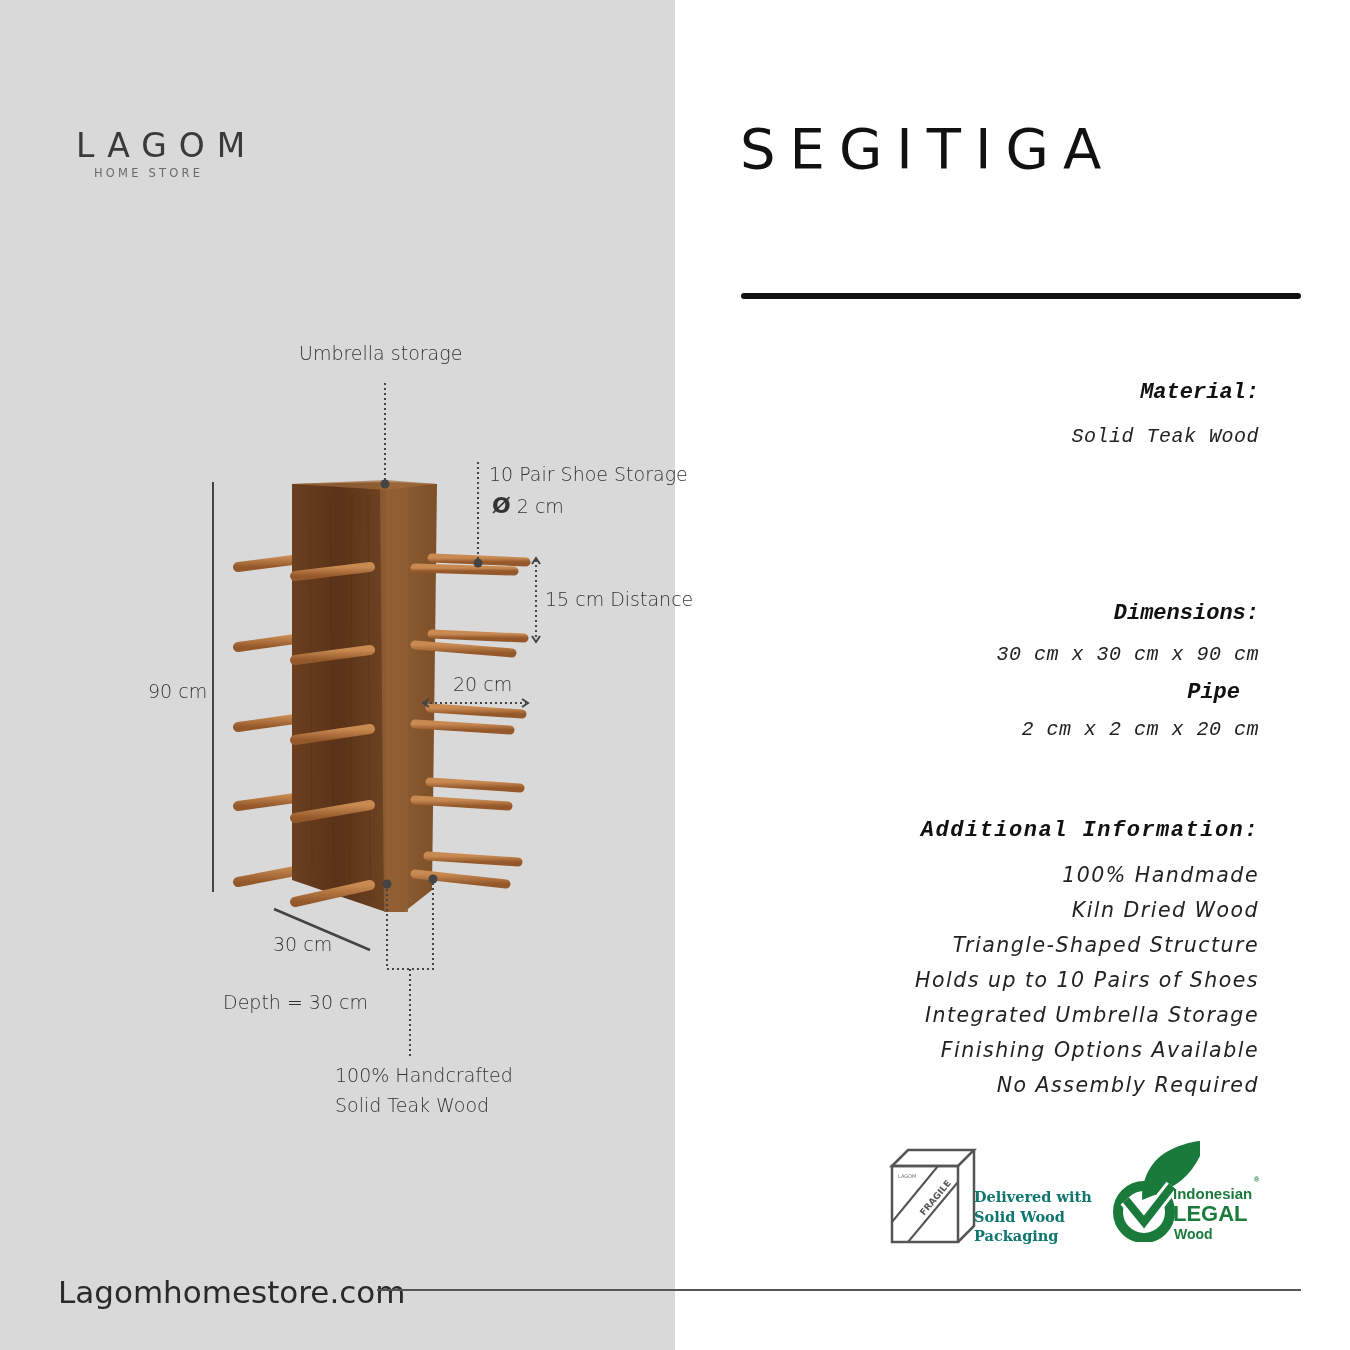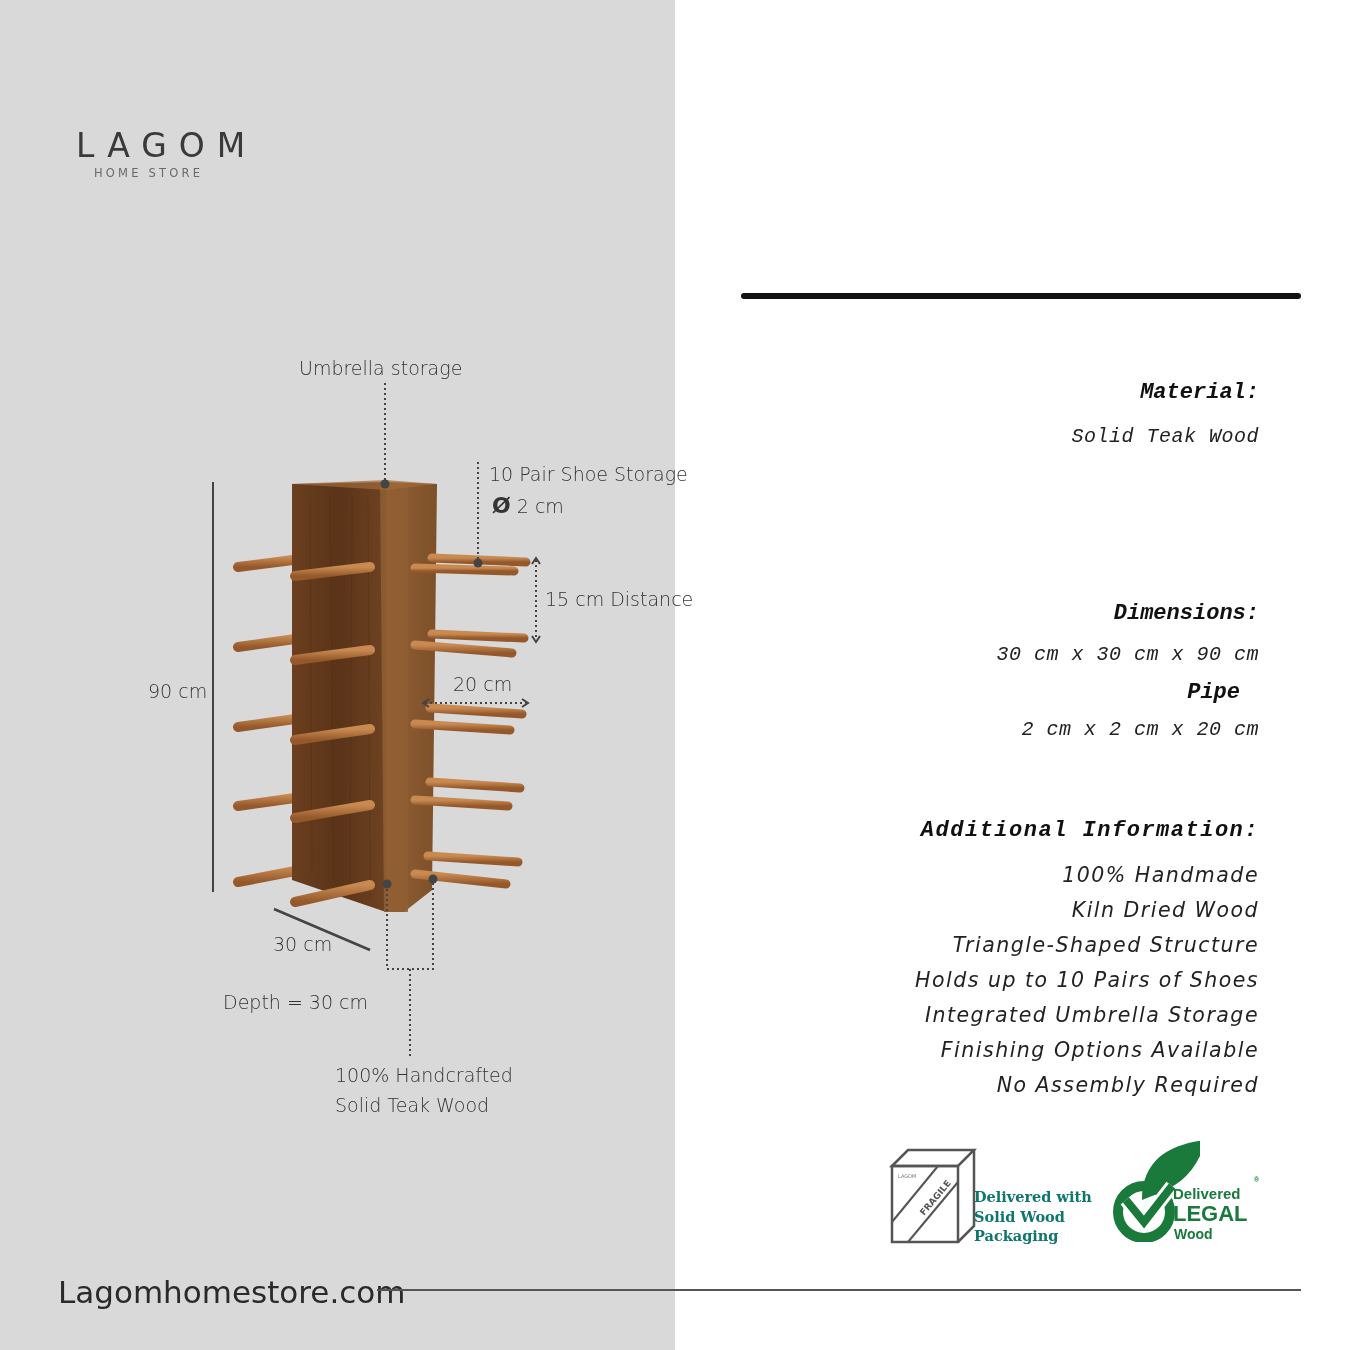--- a/index.html
+++ b/index.html
@@ -114,37 +114,38 @@
   <line x1="425" y1="703" x2="526" y2="703" stroke="#444" stroke-width="2" stroke-dasharray="2,3"></line>
   <polyline points="429,699 423,703 429,707" fill="none" stroke="#444" stroke-width="2"></polyline>
   <polyline points="522,699 528,703 522,707" fill="none" stroke="#444" stroke-width="2"></polyline>
 
   <circle cx="387" cy="884" r="4.5" fill="#444"></circle>
   <circle cx="433" cy="879" r="4.5" fill="#444"></circle>
   <polyline points="387,884 387,969 433,969 433,879" fill="none" stroke="#444" stroke-width="2" stroke-dasharray="2,3"></polyline>
   <line x1="410" y1="969" x2="410" y2="1058" stroke="#444" stroke-width="2" stroke-dasharray="2,3"></line>
 </svg>
 
-<div class="abs annot" style="left:299px;top:341px;margin-top:15px;">Umbrella storage</div>
+<div class="abs annot" style="left:299px;top:341px;">Umbrella storage</div>
 <div class="abs annot" style="left:489px;top:462px;">10 Pair Shoe Storage</div>
 <div class="abs annot" style="left:492px;top:494px;">
   <span style="font-size:22px;font-weight:bold;">Ø</span>
   <span>2 cm</span>
 </div>
 <div class="abs annot" style="left:545px;top:587px;">15 cm Distance</div>
 <div class="abs annot" style="left:453px;top:672px;">20 cm</div>
 <div class="abs annot" style="left:148px;top:679px;">90 cm</div>
 <div class="abs annot" style="left:273px;top:932px;">30 cm</div>
 <div class="abs annot" style="left:223px;top:990px;">Depth = 30 cm</div>
 <div class="abs annot" style="left:335px;top:1060px;line-height:30px;">
   <div>100% Handcrafted</div>
   <div>Solid Teak Wood</div>
 </div>
 
 <div class="abs title">
+  <div>SEGITIGA</div>
 </div>
 <div class="abs title-rule"></div>
 
 <div class="abs spec spec-head" style="top:380px;">Material:</div>
 <div class="abs spec spec-val" style="top:425px;">Solid Teak Wood</div>
 
 <div class="abs spec spec-head" style="top:601px;">Dimensions:</div>
 <div class="abs spec spec-val" style="top:643px;">30 cm x 30 cm x 90 cm</div>
 <div class="abs spec spec-head" style="top:680px;right:110px;">Pipe</div>
 <div class="abs spec spec-val" style="top:718px;">2 cm x 2 cm x 20 cm</div>
@@ -174,19 +175,19 @@
   <div>Solid Wood</div>
   <div>Packaging</div>
 </div>
 
 <svg class="abs" style="left:1110px;top:1138px;" width="90" height="104">
   <path d="M40,62 C40,20 70,6 104,2 C96,30 80,48 50,58 Z" fill="#1a7a3c" transform="translate(-8,0)"></path>
   <circle cx="34" cy="74" r="26" fill="none" stroke="#1a7a3c" stroke-width="10"></circle>
   <polyline points="16,62 34,84 62,48" fill="none" stroke="#ffffff" stroke-width="14" stroke-linejoin="miter"></polyline>
   <polyline points="16,62 34,84 62,48" fill="none" stroke="#1a7a3c" stroke-width="8" stroke-linejoin="miter"></polyline>
 </svg>
-<div class="abs legal-text" style="left:1173px;top:1185px;font-size:15px;">Delivered</div>
+<div class="abs legal-text" style="left:1173px;top:1185px;font-size:15px;">Indonesian</div>
 <div class="abs legal-text" style="left:1254px;top:1176px;font-size:7px;">®</div>
 <div class="abs legal-text" style="left:1173px;top:1201px;font-size:22px;">LEGAL</div>
 <div class="abs legal-text" style="left:1174px;top:1226px;font-size:14px;">Wood</div>
 
 <div class="abs footer-url">Lagomhomestore.com</div>
 <div class="abs footer-rule"></div>
 
 </body></html>

